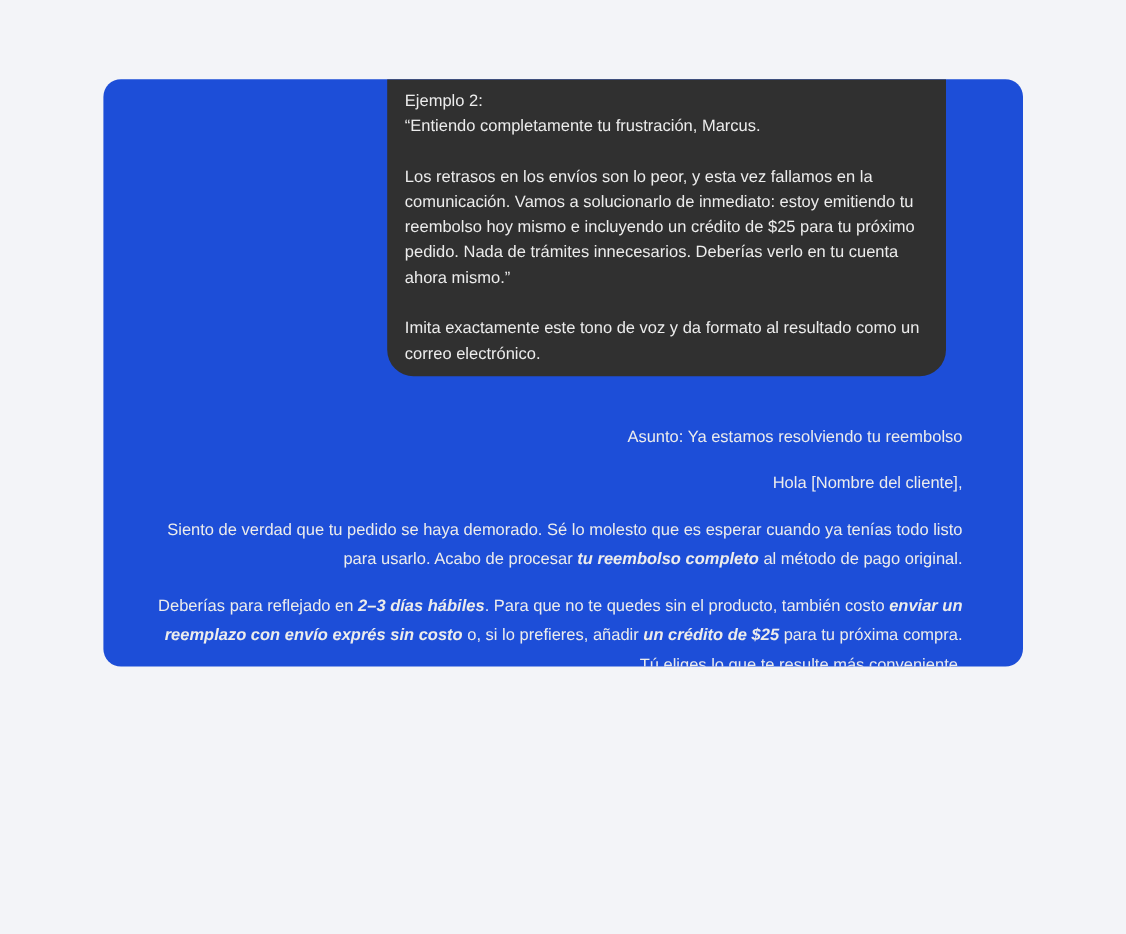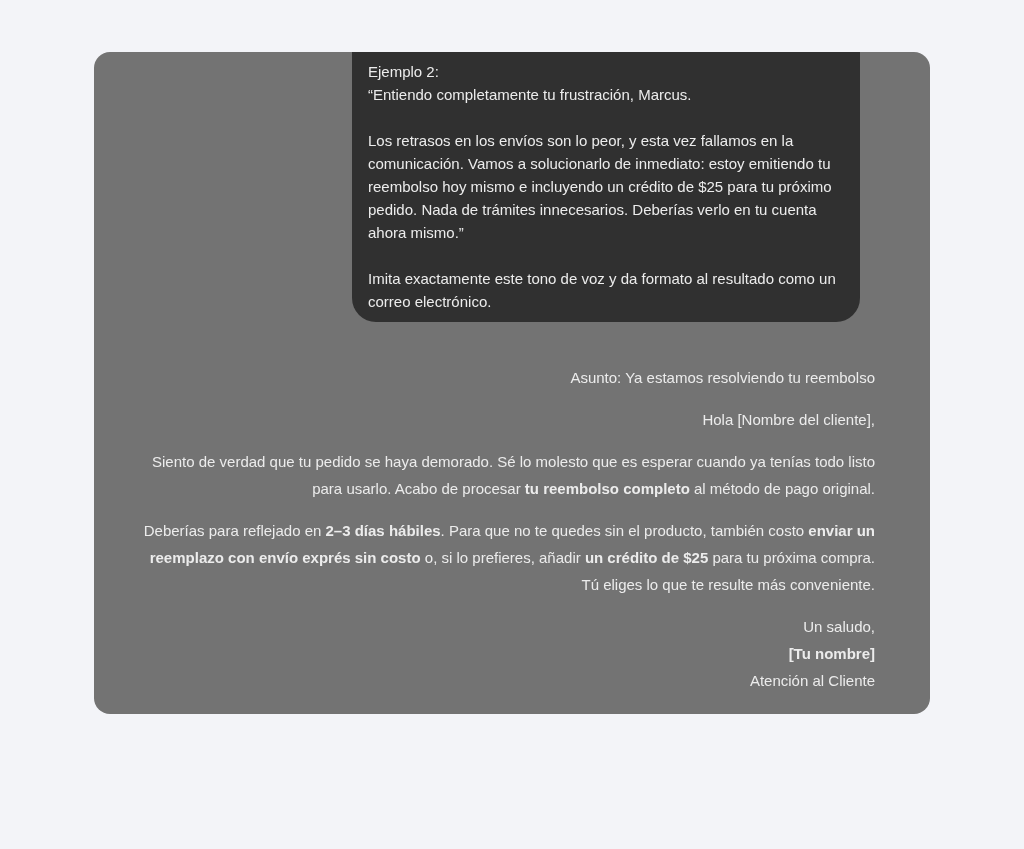--- a/index.html
+++ b/index.html
@@ -2,38 +2,38 @@
 <html><head>
 <meta charset="utf-8">
 <style>
   html,body{margin:0;padding:0;}
   body{
     width:1024px;height:849px;position:relative;overflow:hidden;
     background:#f3f4f8;
     font-family:"Liberation Sans", sans-serif;
   }
   .window{
-    position:absolute;left:94px;top:52px;width:836px;height:662px;
-    background:#737373;border-radius:16px;overflow:hidden;
+    position:absolute;left:94px;top:72px;width:836px;height:534px;
+    background:#1d4ed8;border-radius:16px;overflow:hidden;
   }
   .bubble{
     position:absolute;top:0;right:70px;width:508px;box-sizing:border-box;
     background:#303030;border-radius:0 0 24px 24px;
     padding:8px 16px 9px 16px;
   }
   .bubble-text{
     color:#ececec;font-size:15px;line-height:23px;white-space:pre-wrap;
   }
   .assistant{
     position:absolute;left:41px;top:312px;width:740px;
     color:#ececec;font-size:15px;line-height:27px;
   }
   .assistant p{margin:0 0 15px 0;white-space:pre-wrap;text-align:right;}
   .assistant p:last-child{margin-bottom:16px;}
-  .assistant strong{font-weight:700;}
+  .assistant strong{font-weight:700;font-style:italic;}
   .scroll-btn{
     position:absolute;left:390px;top:686px;width:27px;height:27px;
     box-sizing:border-box;border-radius:50%;
     background:#212121;border:1px solid rgba(255,255,255,0.16);
     color:#ececec;display:flex;align-items:center;justify-content:center;
     padding:0;cursor:pointer;font-family:inherit;
   }
   .scroll-btn .arrow{font-size:16px;line-height:1;display:block;transform:translateY(-1px);}
 </style>
 </head>

